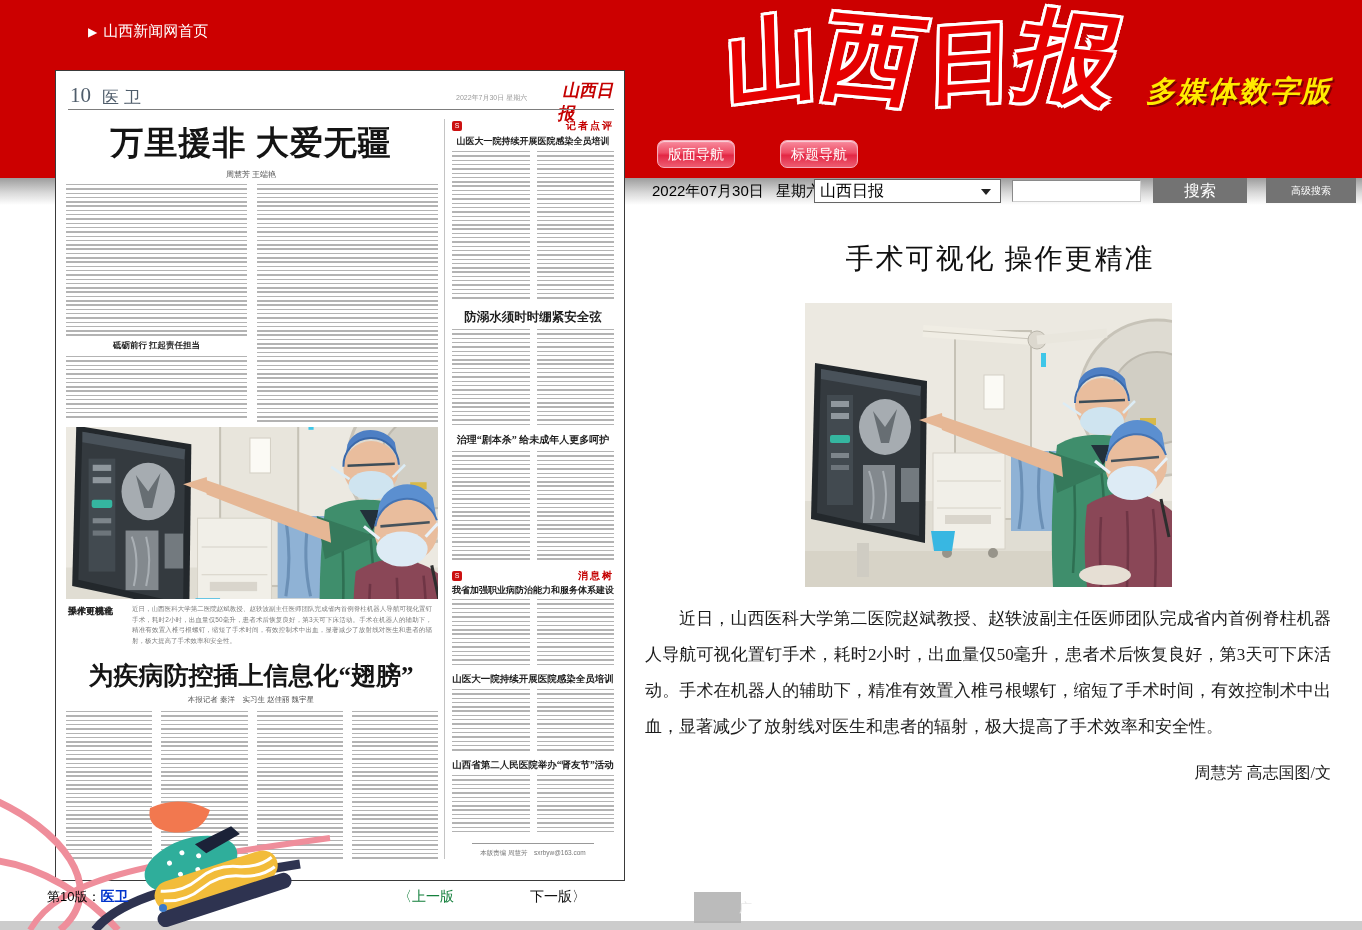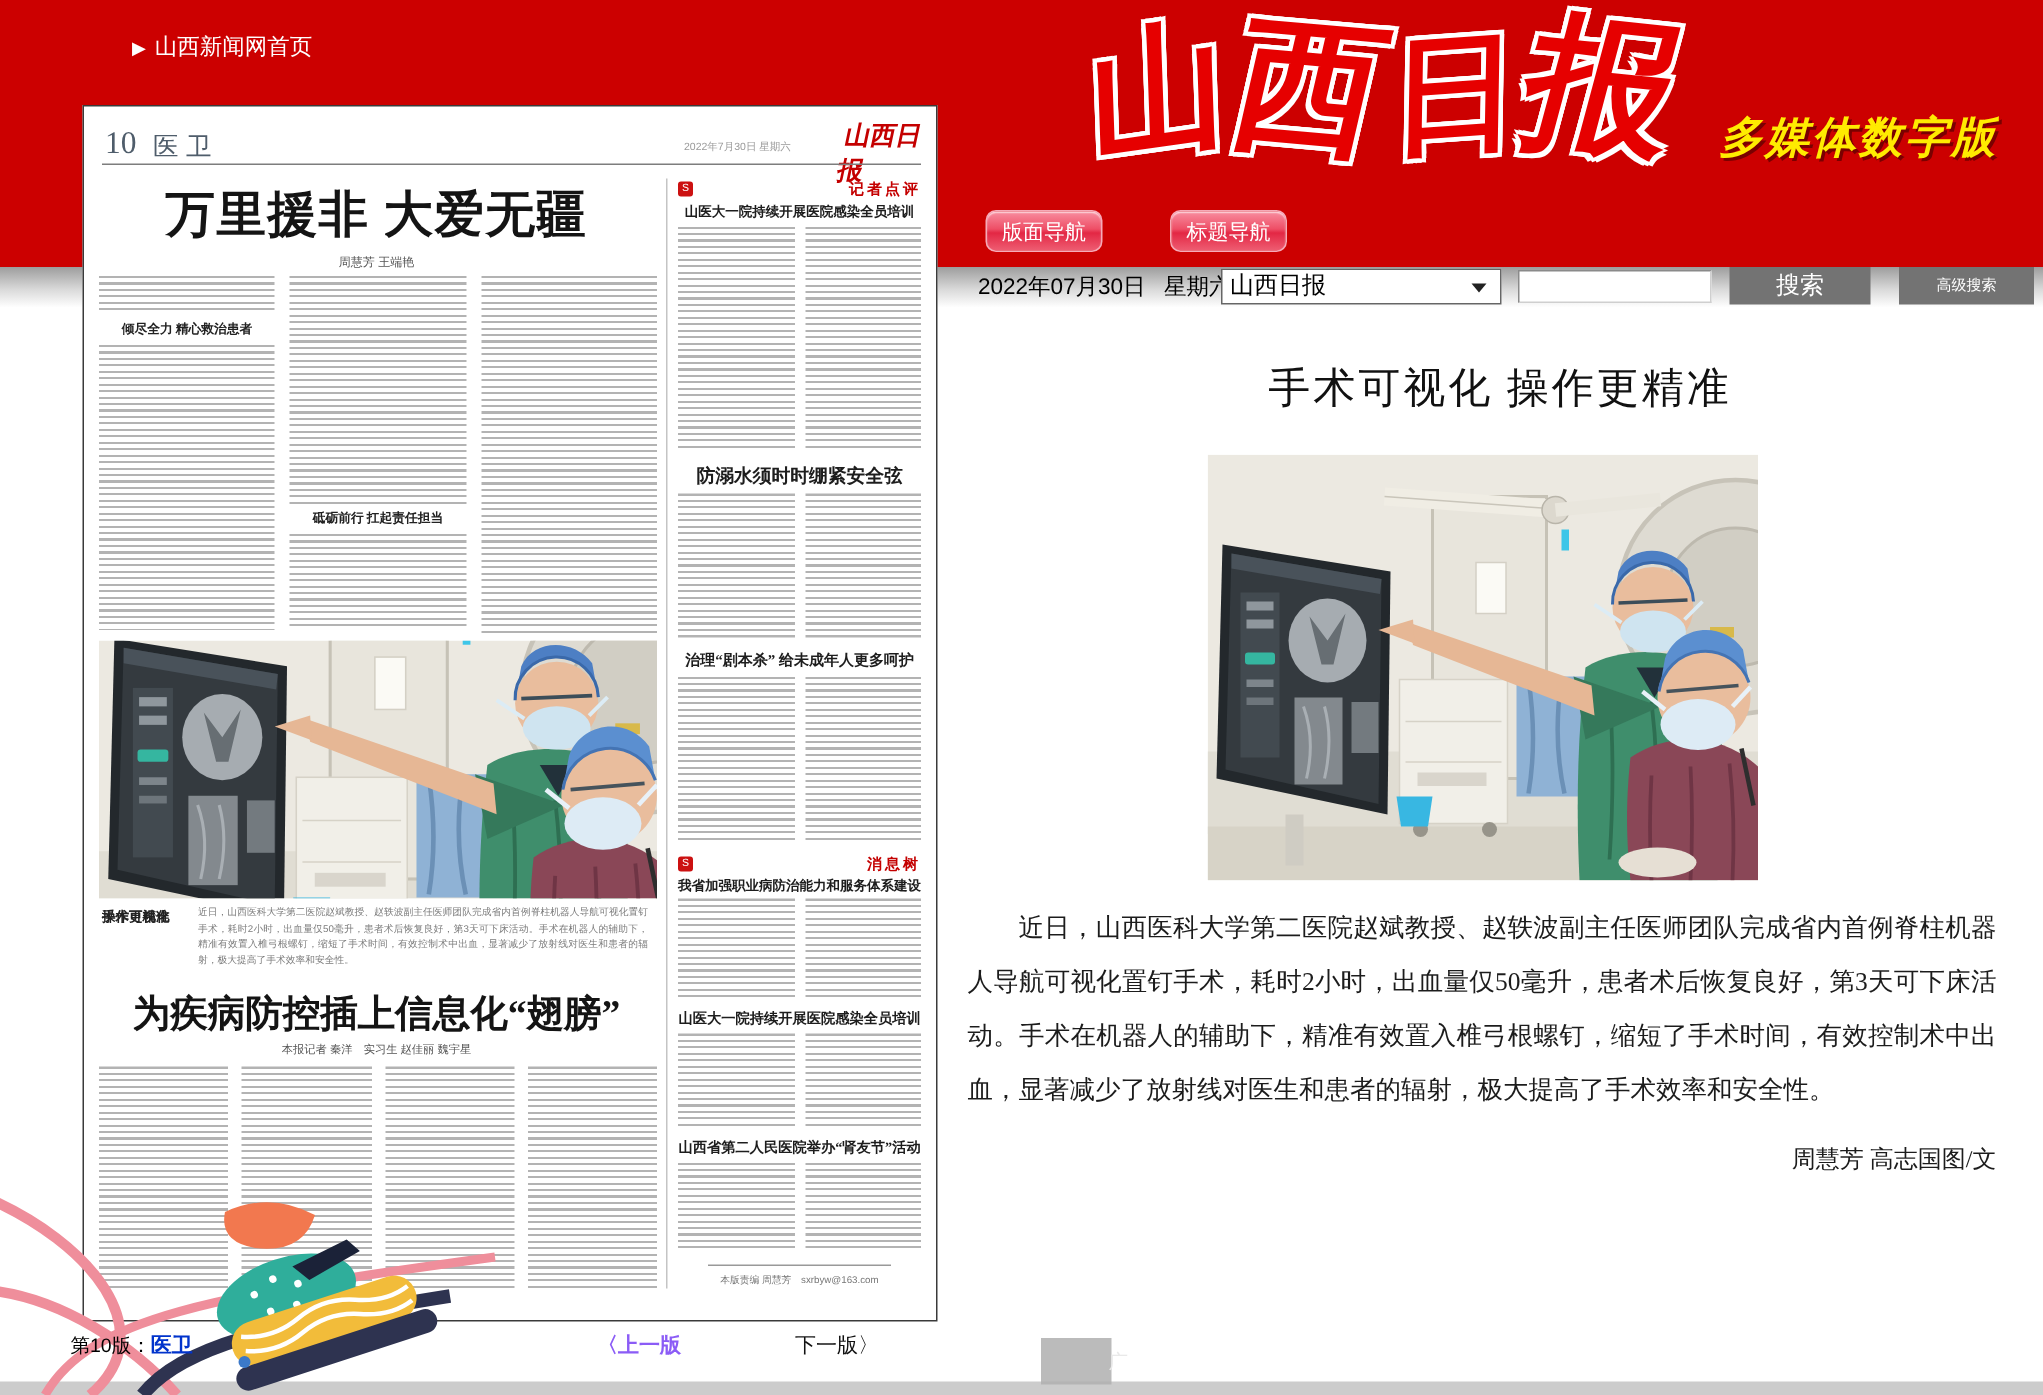--- a/index.html
+++ b/index.html
@@ -103,21 +103,21 @@
   .art-photo { position:absolute; left:805px; top:303px; width:367px; height:284px; z-index:2; overflow:hidden; }
   .art-body { position:absolute; left:645px; top:601px; width:686px; z-index:2; font-size:17px; line-height:2.12;
               color:#1c1c1c; text-align:justify; text-indent:2em;
               font-family:"Liberation Serif","DejaVu Serif",serif; }
   .art-credit { position:absolute; left:645px; top:763px; width:686px; text-align:right; z-index:2;
                 font-size:16px; color:#1c1c1c; font-family:"Liberation Serif",serif; }
 
   
   .page-ind { position:absolute; left:47px; top:888px; z-index:4; font-size:13px; color:#000; }
   .page-ind b { color:#0033cc; font-size:14px; cursor:pointer; }
-  .nav-prev { position:absolute; left:398px; top:888px; z-index:4; font-size:14px; color:#8b5cf6; cursor:pointer;font-weight:bold; }
+  .nav-prev { position:absolute; left:398px; top:888px; z-index:4; font-size:14px; color:#15803d; cursor:pointer; }
   .nav-next { position:absolute; left:482px; top:888px; z-index:4; font-size:14px; color:#111; cursor:pointer;margin-left:48px; }
   .ad-label { position:absolute; left:694px; top:892px; width:47px; height:31px; background:#b0b0b0; opacity:.85;
               color:#e6e6e6; font-size:13px; text-align:center; line-height:31px; z-index:4;padding-left:45px; }
   .bottom-strip { position:absolute; left:0; top:921px; width:1362px; height:9px; background:#cccccc; z-index:1; }
 
   .ad-overlay { position:absolute; left:0; top:768px; width:345px; height:162px; z-index:3; cursor:pointer; }
 </style>
 </head>
 <body>
 
@@ -233,25 +233,20 @@
   <div class="p-section">医卫</div>
   <div class="p-dateline">2022年7月30日 星期六</div>
   <div class="p-minilogo">山西日报</div>
   <div class="p-hr"></div>
   <div class="p-vdiv"></div>
 
   <div class="p-h1">万里援非 大爱无疆</div>
   <div class="p-by1">周慧芳 王端艳</div>
 
   <div class="cols1">
-    <div>
-      <div class="f ft" style="height:26px"></div>
-      <div class="sub">倾尽全力 精心救治患者</div>
-      <div class="f ft" style="height:190px"></div>
-    </div>
     <div>
       <div class="f ft" style="height:152px"></div>
       <div class="sub">砥砺前行 扛起责任担当</div>
       <div class="f ft" style="height:64px"></div>
     </div>
     <div>
       <div class="f ft" style="height:238px"></div>
     </div>
   </div>
 

